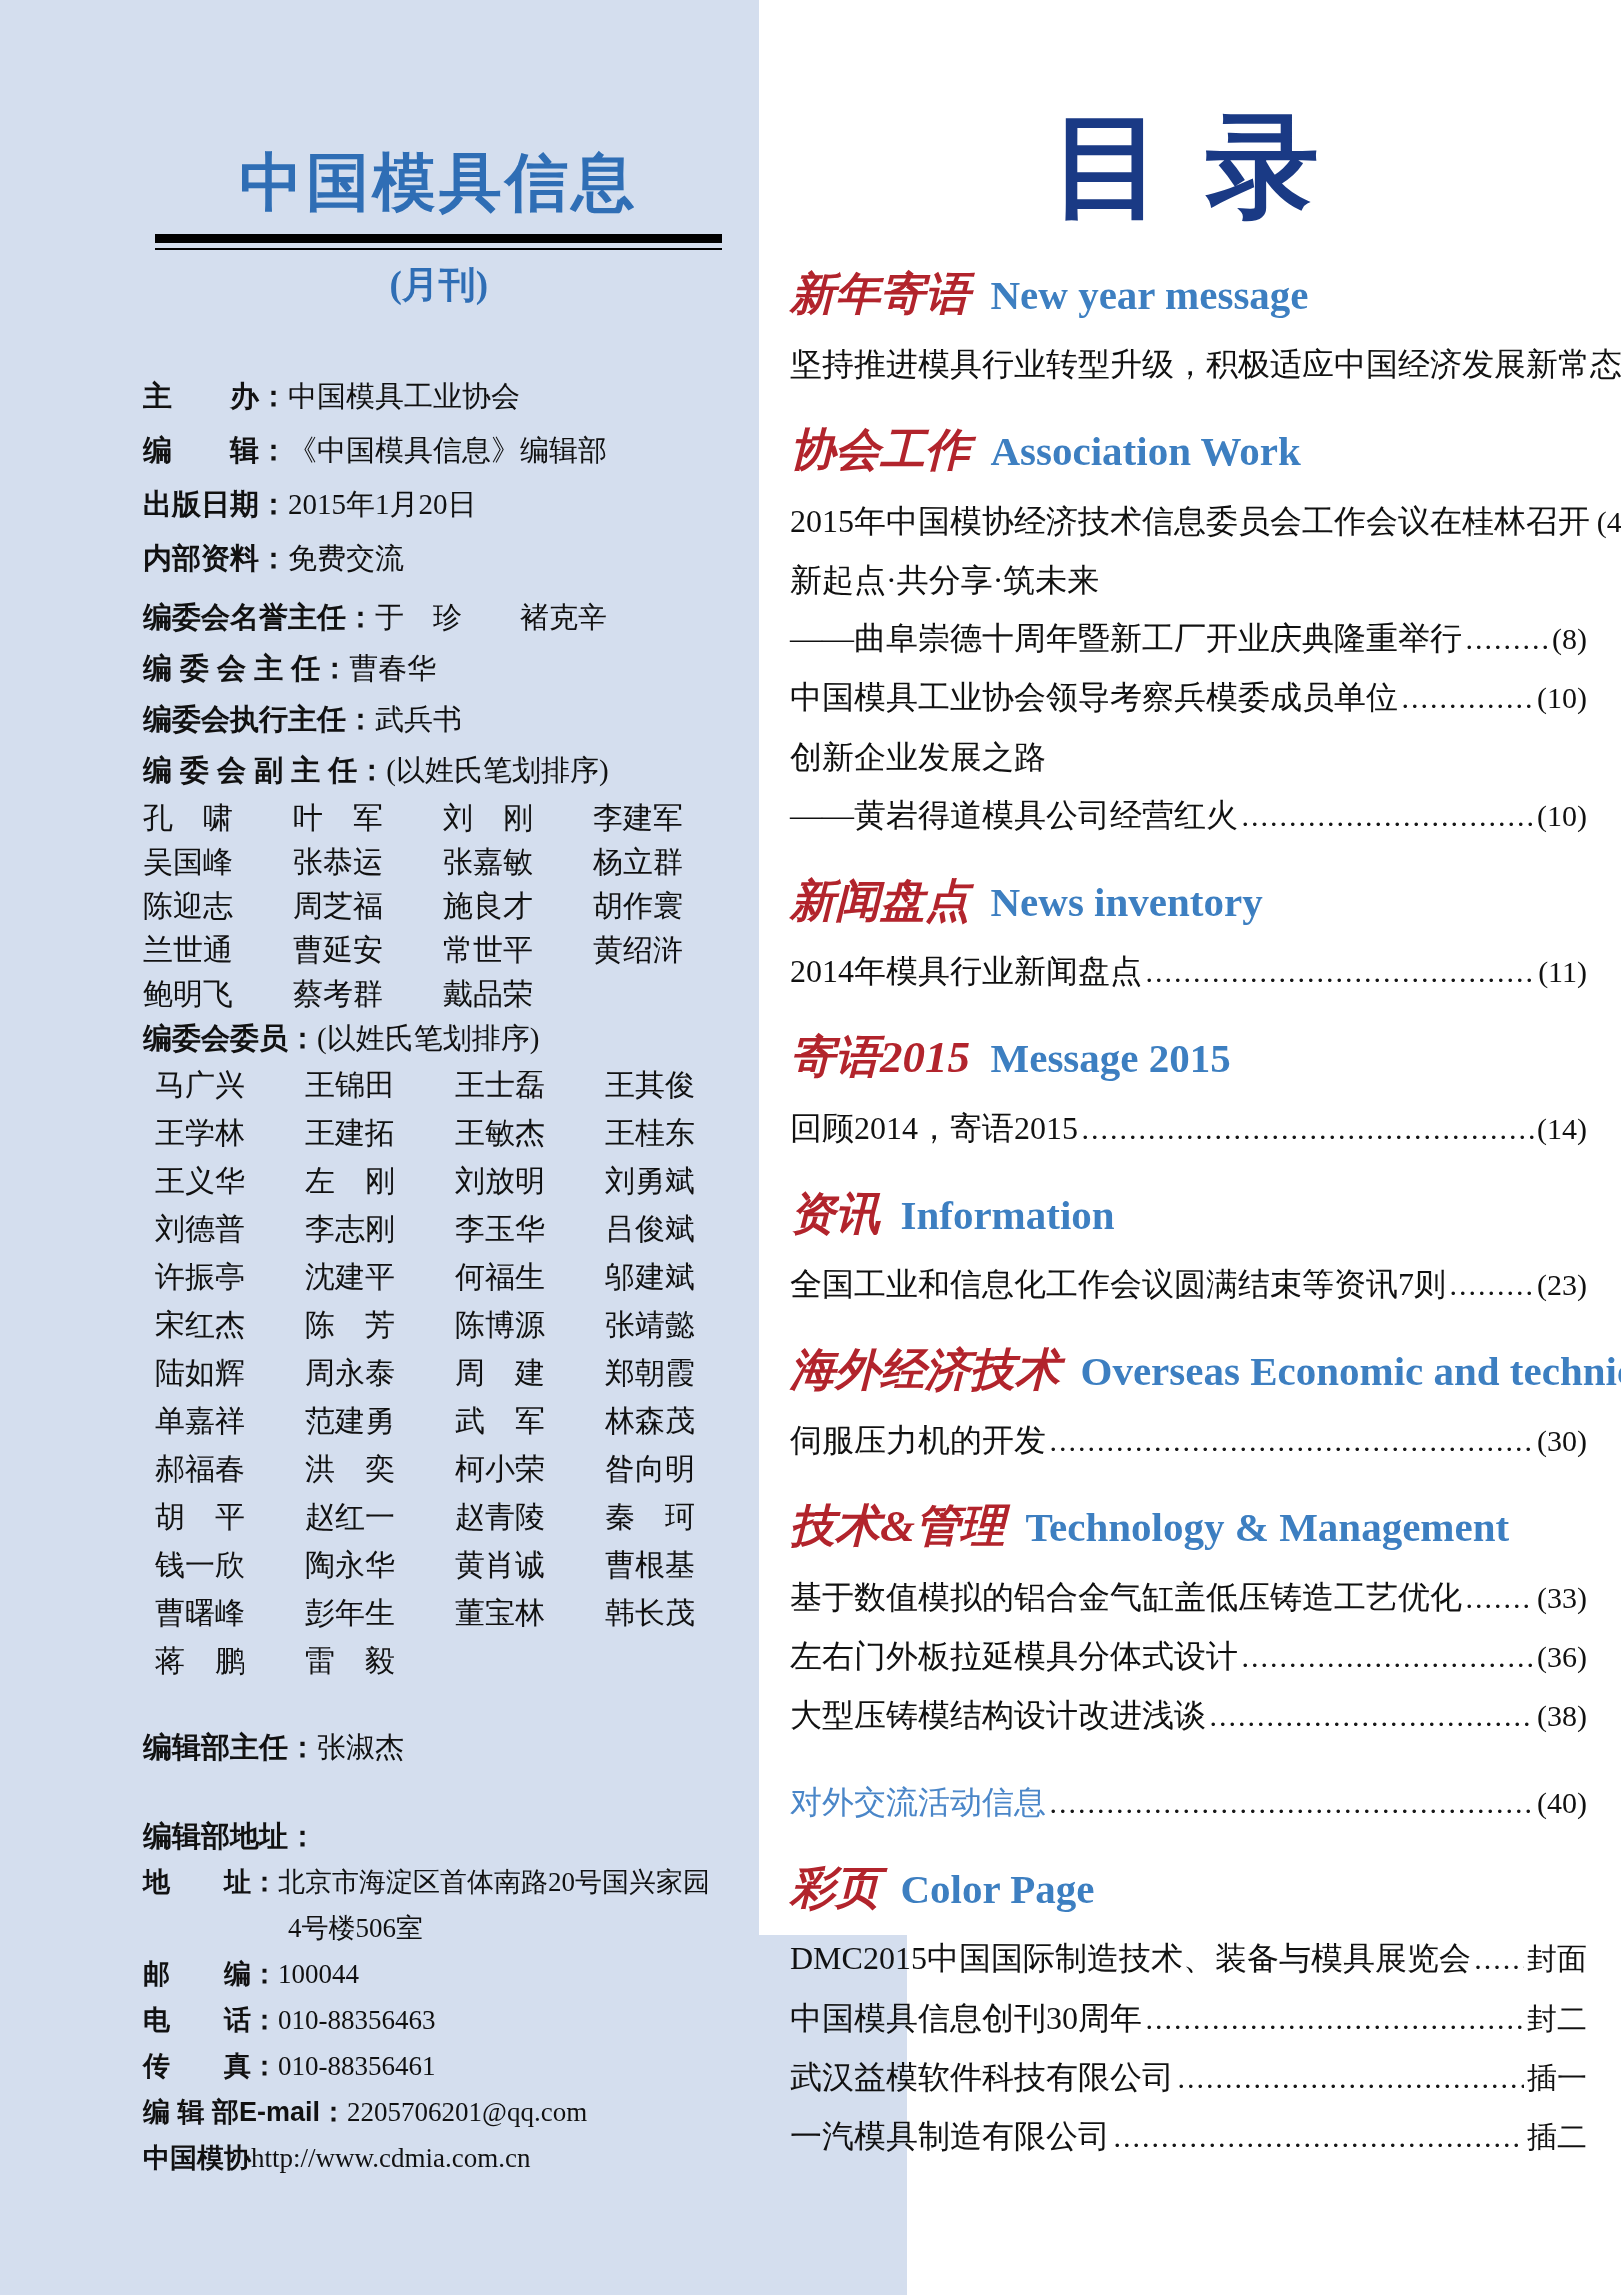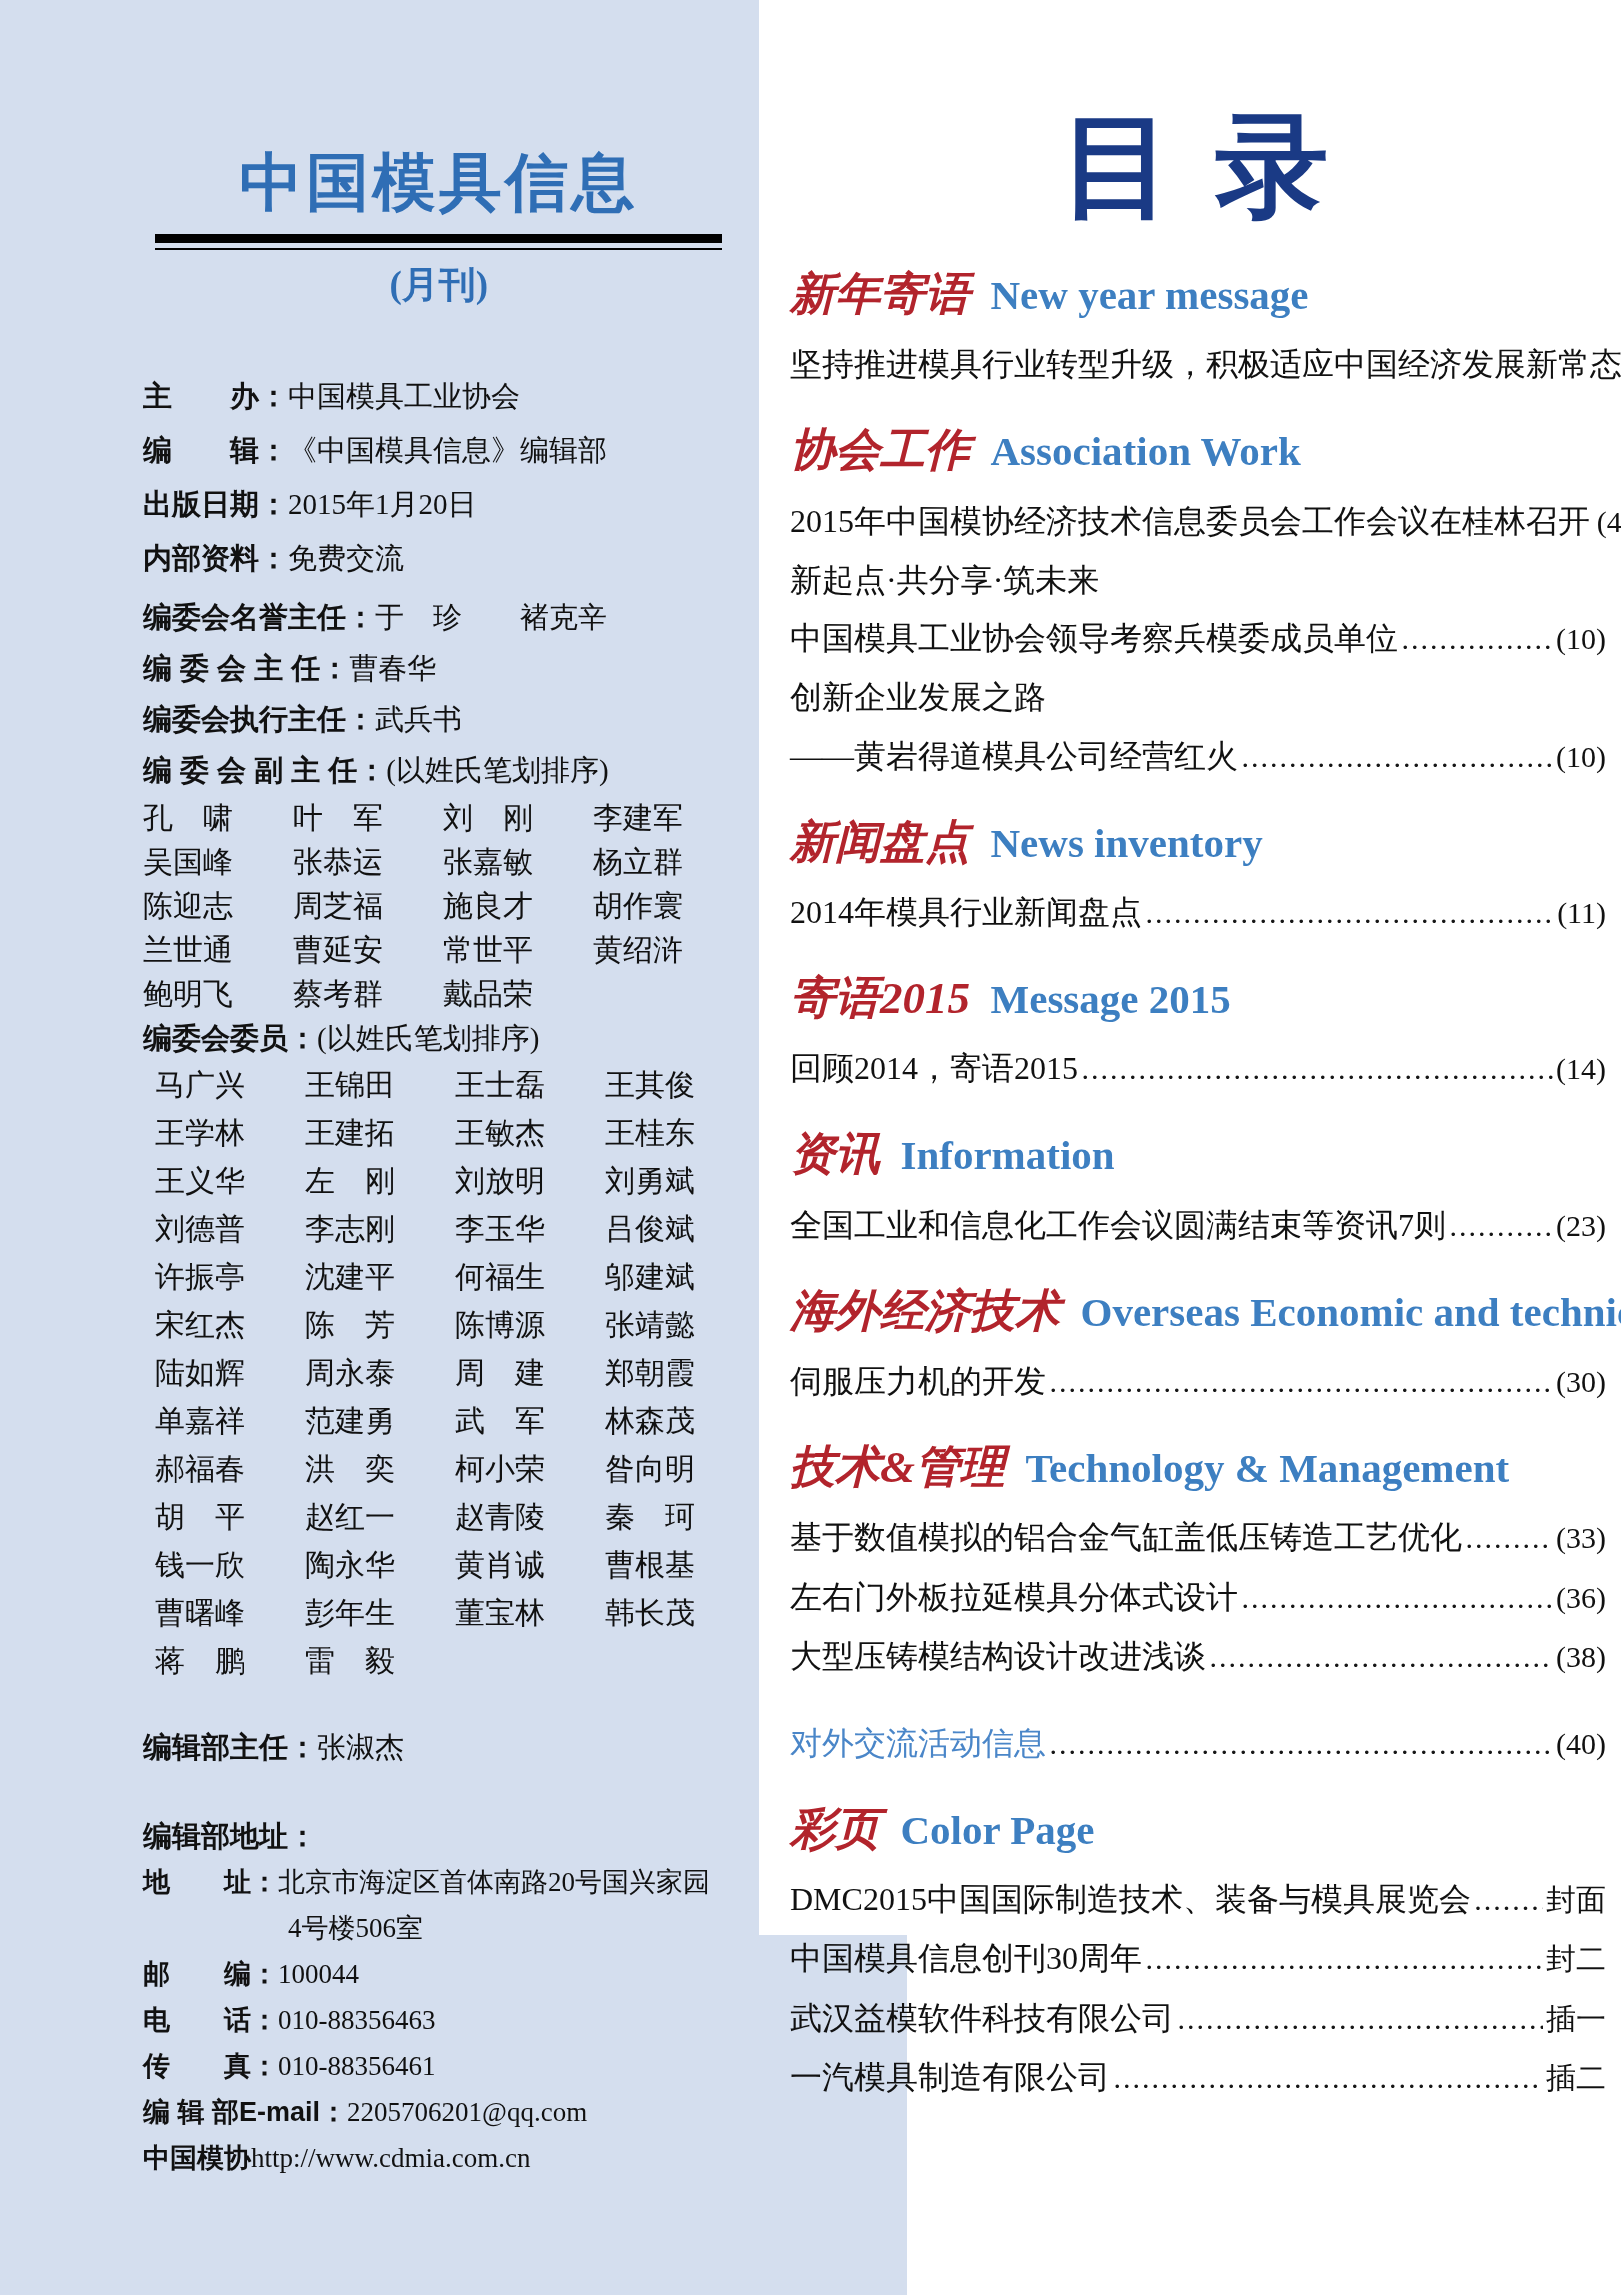--- a/index.html
+++ b/index.html
@@ -46,21 +46,21 @@
   .members-head .note{font-size:29px;}
   .editor-line{margin-top:40px;line-height:45px;white-space:nowrap;}
   .addr-head{margin-top:44px;line-height:45px;}
   #contact-block{margin-top:0px;}
   #contact-block .line{line-height:46px;font-size:27px;}
   #contact-block .line.indent{padding-left:145px;}
   .linkish{color:var(--ink);}
   
   .toc{
     position:absolute;left:759px;top:0;right:0;height:1935px;
-    background:#fff;padding:102px 16px 0 31px;
+    background:#fff;padding:102px 35px 0 31px;
   }
   .toc-title{
     text-align:center;color:var(--navy);font-weight:700;
     font-size:113px;line-height:130px;letter-spacing:6.8px;white-space:nowrap;
   }
   .toc-section{margin-top:38px;}
   .sec-head{line-height:48px;white-space:nowrap;}
   .sec-zh{color:var(--red);font-weight:700;font-size:45px;font-style:italic;}
   .sec-en{color:var(--en-blue);font-weight:700;font-size:41px;margin-left:20.5px;}
   .entry{display:flex;align-items:baseline;margin-top:12.3px;line-height:46px;font-size:32px;}
@@ -218,20 +218,25 @@
           <div class="sec-head"><span class="sec-zh">协会工作</span><span class="sec-en">Association Work</span></div>
           <div class="entry">
             <span class="t">2015年中国模协经济技术信息委员会工作会议在桂林召开</span>
             <span class="dots"></span>
             <span class="pg">(4)</span>
           </div>
           <div class="entry">
             <span class="t">新起点·共分享·筑未来</span>
           </div>
           <div class="entry">
+            <span class="t">——曲阜崇德十周年暨新工厂开业庆典隆重举行</span>
+            <span class="dots"></span>
+            <span class="pg">(8)</span>
+          </div>
+          <div class="entry">
             <span class="t">中国模具工业协会领导考察兵模委成员单位</span>
             <span class="dots"></span>
             <span class="pg">(10)</span>
           </div>
           <div class="entry">
             <span class="t">创新企业发展之路</span>
           </div>
           <div class="entry">
             <span class="t">——黄岩得道模具公司经营红火</span>
             <span class="dots"></span>

